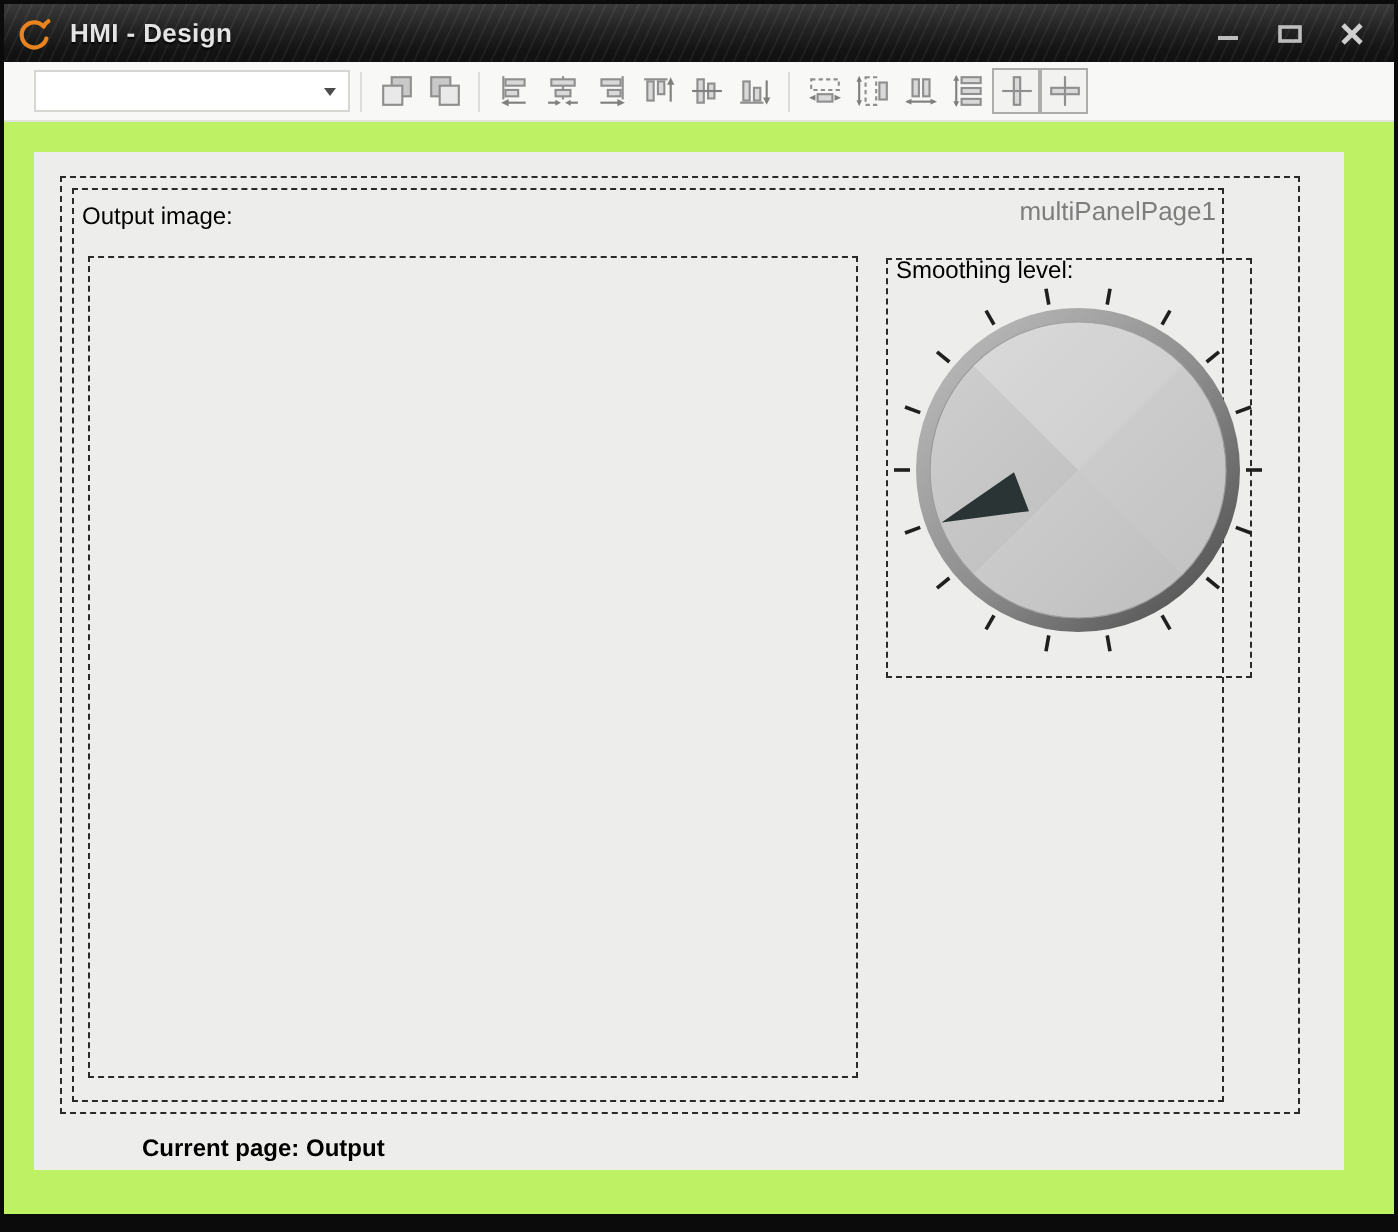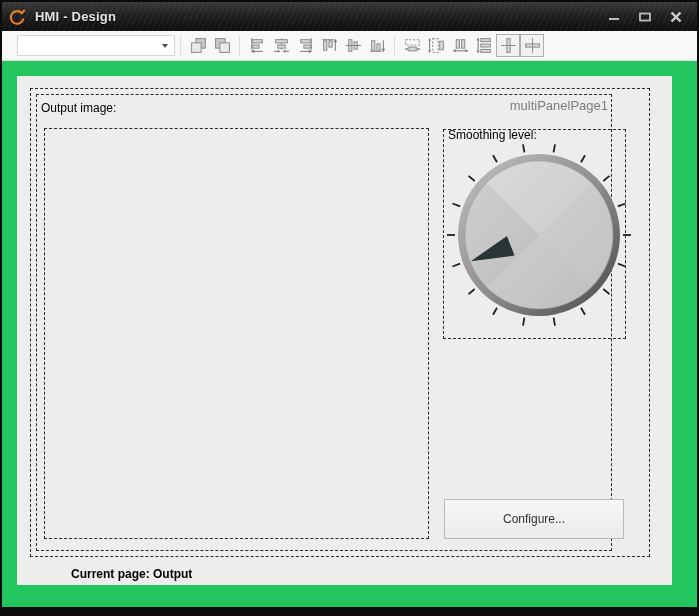--- a/index.html
+++ b/index.html
@@ -1,18 +1,18 @@
 <!DOCTYPE html>
 <html><head>
 <meta charset="utf-8">
 <style>
   html,body{margin:0;padding:0;background:#3a3a3a;}
   *{box-sizing:border-box;}
   .window{
-    position:relative;width:699px;height:616px;background:#22c55e;
+    position:relative;width:699px;height:616px;background:#bef264;
     border:2px solid #0b0b0b;border-bottom:9px solid #0b0b0b;
     font-family:"Liberation Sans", sans-serif;overflow:hidden;
   }
   
   .titlebar{
     position:absolute;left:-2px;top:-2px;width:699px;height:33px;
     background:
       repeating-linear-gradient(115deg, rgba(255,255,255,0.05) 0 1px, rgba(0,0,0,0) 1px 5px),
       linear-gradient(#3d3d3d 0%, #222222 45%, #141414 75%, #0f0f0f 100%);
     display:flex;align-items:center;
@@ -282,21 +282,20 @@
               <line x1="53.0" y1="32.3" x2="49.0" y2="25.3" stroke="#1f1f1f" stroke-width="1.8"></line>
               <line x1="80.4" y1="22.3" x2="79.0" y2="14.4" stroke="#1f1f1f" stroke-width="1.8"></line>
               <line x1="109.6" y1="22.3" x2="111.0" y2="14.4" stroke="#1f1f1f" stroke-width="1.8"></line>
               <line x1="137.0" y1="32.3" x2="141.0" y2="25.3" stroke="#1f1f1f" stroke-width="1.8"></line>
               <line x1="159.3" y1="51.0" x2="165.5" y2="45.9" stroke="#1f1f1f" stroke-width="1.8"></line>
               <line x1="173.9" y1="76.3" x2="181.5" y2="73.5" stroke="#1f1f1f" stroke-width="1.8"></line>
               <polygon points="26.8,131.2 63.0,106.1 70.5,125.6" fill="#2b3435"></polygon>
             </svg>
         </div>
 
-        <button class="configure-btn">Configure...</button>
 
       </div>
     </div>
 
     <div class="current-page">Current page: Output</div>
 
   </div>
 </div>
 
 </body></html>

